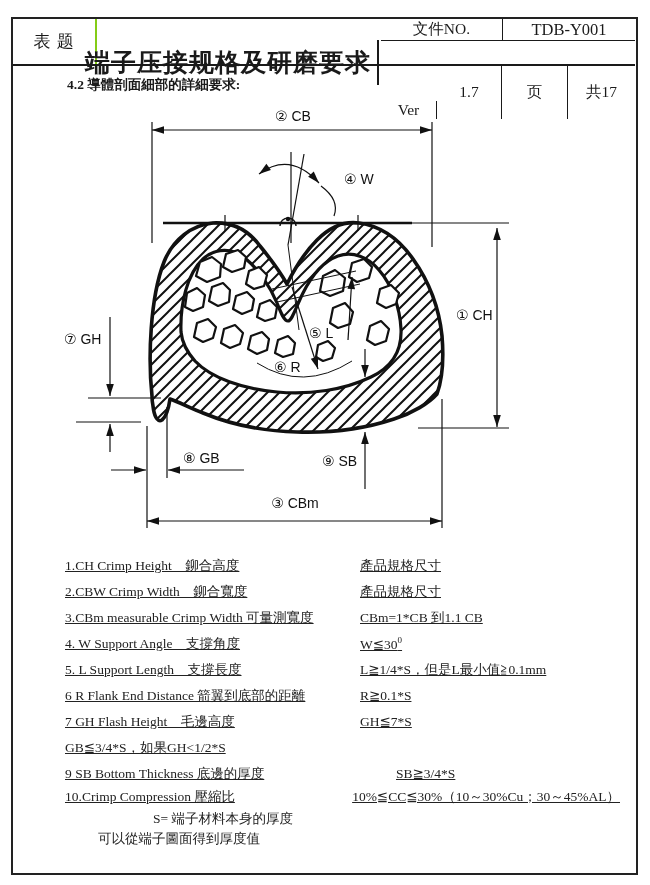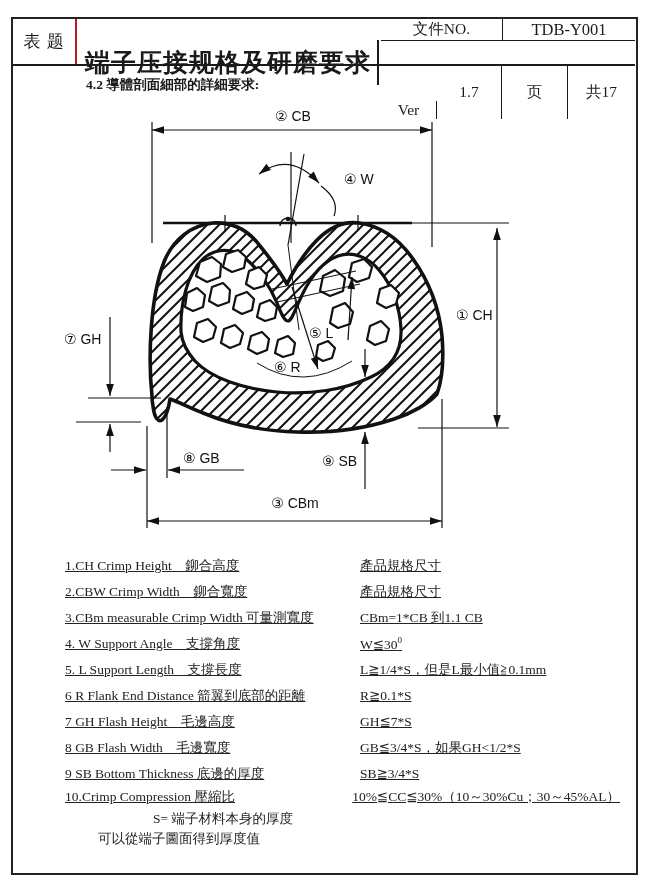--- a/index.html
+++ b/index.html
@@ -8,42 +8,42 @@
     font-family:"Liberation Serif","DejaVu Serif",serif; color:#1a1a1a; overflow:hidden;
   }
   .frame {
     position:absolute; left:11px; top:17px; width:627px; height:858px;
     border:2.5px solid #222; box-sizing:border-box; pointer-events:none;
   }
   
   .header { position:absolute; left:13px; top:19px; width:622px; height:47px;
     border-bottom:2px solid #1a1a1a; box-sizing:border-box; }
   .hcell { position:absolute; top:0; height:100%; display:flex; align-items:center; justify-content:center; box-sizing:border-box; }
-  .c-label { left:0; width:64px; border-right:2px solid #b91c1c; font-size:17px; letter-spacing:1px; }
+  .c-label { left:0; width:84px; border-right:2px solid #84cc16; font-size:17px; letter-spacing:1px; }
   .c-title { left:66px; width:300px; border-right:2px solid #1a1a1a;
     font-family:"Liberation Sans","DejaVu Sans",sans-serif; font-weight:bold; font-size:25px; letter-spacing:1px; white-space:nowrap;margin-top:21px; }
   .c-right { position:absolute; left:368px; top:0; right:0; height:100%; display:flex; flex-direction:column;gap:24px; }
   .r-row { display:flex; box-sizing:border-box; }
   .r1 { height:23px; border-bottom:1.5px solid #1a1a1a; }
   .r2 { flex:1; }
   .rcell { display:flex; align-items:center; justify-content:center; box-sizing:border-box; font-size:15.5px; }
   .b-r { border-right:1.5px solid #1a1a1a; }
   .w-docno-label { width:122px; }
   .w-docno { flex:1; font-size:16.5px; }
   .w-ver { width:56px;margin-top:36px; } .w-verval { width:65px; } .w-page { width:66px; } .w-total { flex:1; }
 
-  .section-heading { position:absolute; left:67px; top:76px; font-size:13.5px; font-weight:bold;margin-left:19px; }
+  .section-heading { position:absolute; left:67px; top:76px; font-size:13.5px; font-weight:bold; }
 
   .diagram-svg { position:absolute; left:0; top:90px; width:650px; height:465px; }
   .dimtext { font-family:"Liberation Sans","DejaVu Sans",sans-serif; font-size:14px; fill:#111; }
 
   
   .specs { position:absolute; left:65px; top:557px; width:555px; font-size:13.5px; color:#222; }
   .srow { display:flex; height:26px;text-decoration:underline; }
-  .srow.tight { height:22.5px; }
+  .srow.tight { height:22.5px;gap:36px; }
   .slabel { width:295px; white-space:nowrap; }
   .sval { flex:1; white-space:nowrap; }
   .sval sup { font-size:9px; }
   .note1 { margin-left:88px; height:20px; }
   .note2 { margin-left:33px; height:20px; }
 </style>
 </head>
 <body>
 
 <div class="page">
@@ -227,21 +227,20 @@
       </div>
     <div class="srow">
         <span class="slabel">6  R Flank End Distance 箭翼到底部的距離</span>
         <span class="sval">R≧0.1*S</span>
       </div>
     <div class="srow">
         <span class="slabel">7  GH Flash Height　毛邊高度</span>
         <span class="sval">GH≦7*S</span>
       </div>
     <div class="srow">
-        <span class="slabel">8  GB Flash Width　毛邊寬度</span>
         <span class="sval">GB≦3/4*S，如果GH&lt;1/2*S</span>
       </div>
     <div class="srow tight">
         <span class="slabel">9  SB Bottom Thickness 底邊的厚度</span>
         <span class="sval">SB≧3/4*S</span>
       </div>
     <div class="srow tight">
         <span class="slabel">10.Crimp Compression 壓縮比</span>
         <span class="sval">10%≦CC≦30%（10～30%Cu；30～45%AL）</span>
       </div>

